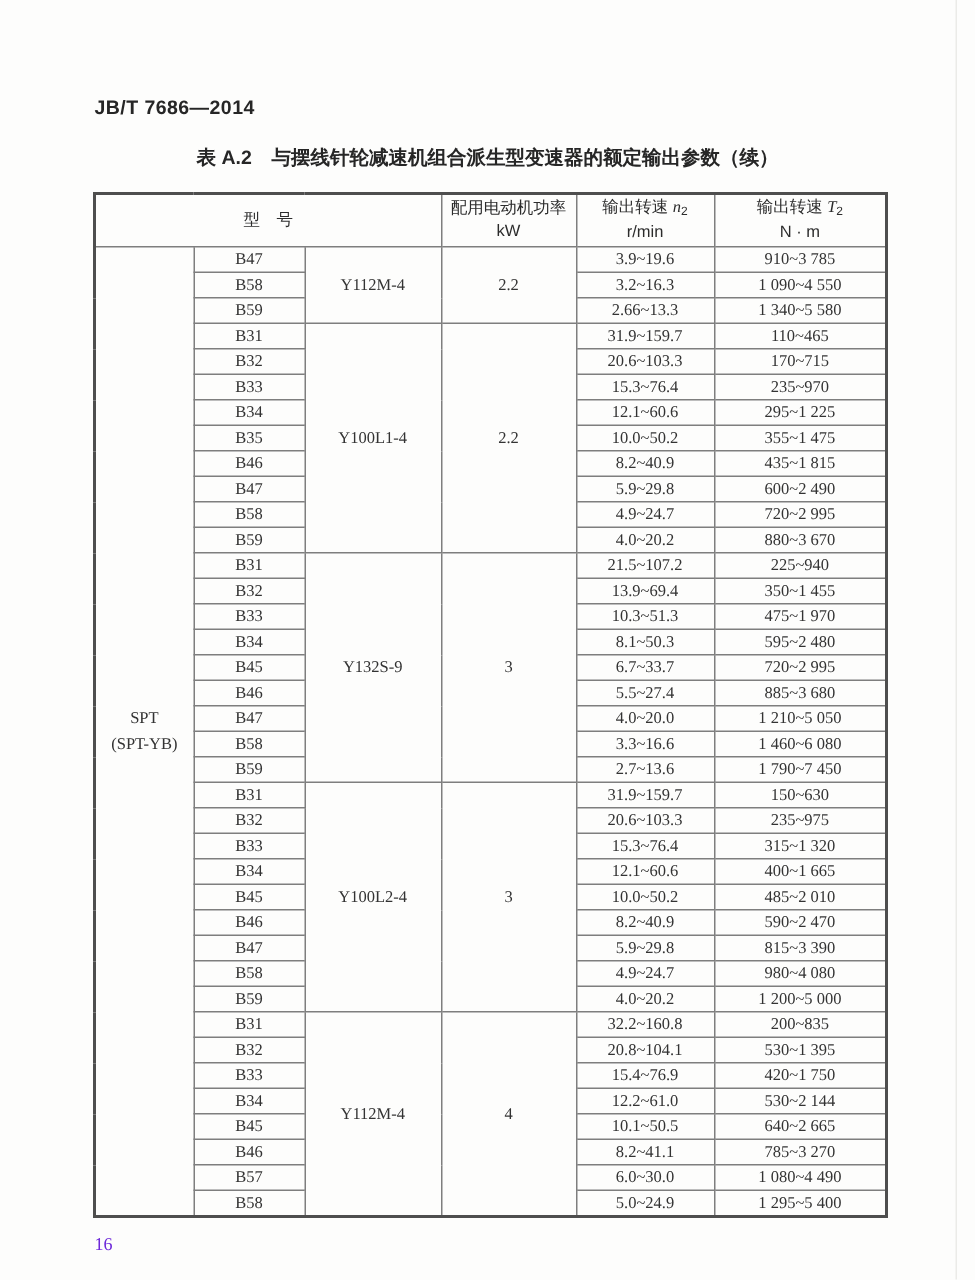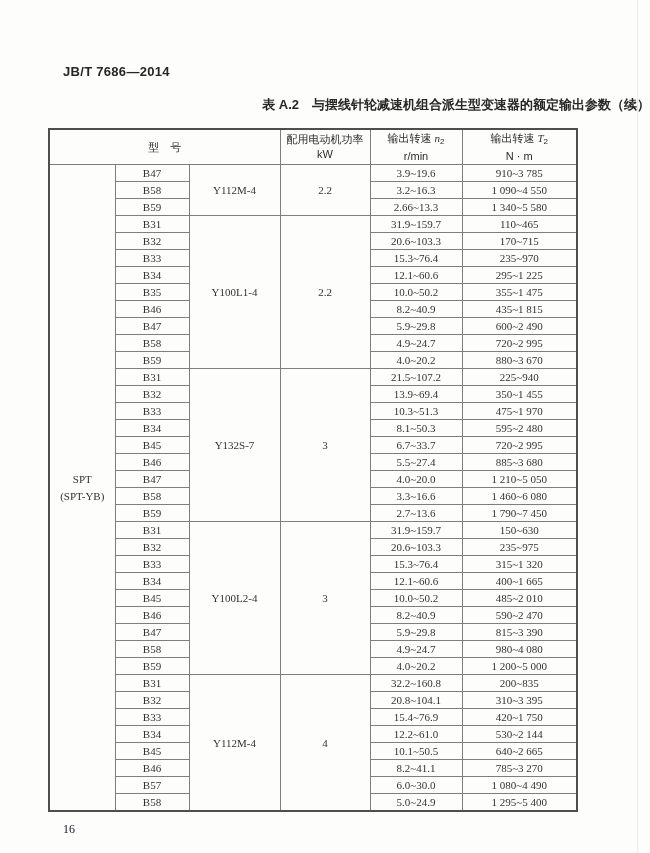--- a/index.html
+++ b/index.html
@@ -10,47 +10,47 @@
     color:#2e2e2e;
   }
   .page{position:absolute;inset:0;}
   .scan-edge{position:absolute;left:637px;top:0;width:1px;height:853px;background:#ebebe8;}
   .doc-code{
     position:absolute;left:63px;top:64px;
     font-family:"Liberation Sans","DejaVu Sans",sans-serif;
     font-weight:bold;font-size:13px;letter-spacing:.3px;color:#262626;
   }
   .table-title{
-    position:absolute;left:0;top:96px;width:650px;text-align:right;
+    position:absolute;left:0;top:96px;width:650px;text-align:center;
     font-family:"Liberation Sans","DejaVu Sans",sans-serif;
     font-weight:bold;font-size:13px;color:#262626;
   }
   .table-title .t-label{margin-right:13px;}
   table.spec{
-    position:absolute;left:48px;top:128px;width:528px;
+    position:absolute;left:62px;top:128px;width:528px;
     border-collapse:collapse;table-layout:fixed;
     border:2px solid #4e4e4e;
   }
   .spec th,.spec td{
     border:1px solid #7e7e7e;padding:0;margin:0;
     text-align:center;vertical-align:middle;font-weight:normal;
     overflow:hidden;white-space:nowrap;
   }
   .spec thead th{
     height:34px;font-size:11px;line-height:15px;
     font-family:"Liberation Sans","DejaVu Sans",sans-serif;color:#2c2c2c;
   }
   .spec thead .var{font-family:"Liberation Serif",serif;font-style:italic;margin-left:3px;}
   .spec thead sub{font-size:8px;vertical-align:-2px;}
   .spec tbody td{height:16px;font-size:11px;color:#333;}
   .series-cell{font-size:11px;line-height:17px;color:#333;}
   .series-cell div{line-height:17px;}
   .page-number{
     position:absolute;left:63px;top:822px;
-    font-size:12px;color:#0f172a;
+    font-size:12px;color:#6d28d9;
   }
 </style>
 </head>
 <body>
 
 <div class="page">
 
   <div class="doc-code">JB/T 7686—2014</div>
 
   <div class="table-title">
@@ -153,21 +153,21 @@
           <td>4.9~24.7</td>
           <td>720~2 995</td>
         </tr>
         <tr>
           <td>B59</td>
           <td>4.0~20.2</td>
           <td>880~3 670</td>
         </tr>
         <tr>
           <td>B31</td>
-          <td rowspan="9">Y132S-7</td>
+          <td rowspan="9">Y132S-9</td>
           <td rowspan="9">3</td>
           <td>21.5~107.2</td>
           <td>225~940</td>
         </tr>
         <tr>
           <td>B32</td>
           <td>13.9~69.4</td>
           <td>350~1 455</td>
         </tr>
         <tr>
@@ -255,21 +255,21 @@
         <tr>
           <td>B31</td>
           <td rowspan="8">Y112M-4</td>
           <td rowspan="8">4</td>
           <td>32.2~160.8</td>
           <td>200~835</td>
         </tr>
         <tr>
           <td>B32</td>
           <td>20.8~104.1</td>
-          <td>310~3 395</td>
+          <td>530~1 395</td>
         </tr>
         <tr>
           <td>B33</td>
           <td>15.4~76.9</td>
           <td>420~1 750</td>
         </tr>
         <tr>
           <td>B34</td>
           <td>12.2~61.0</td>
           <td>530~2 144</td>

